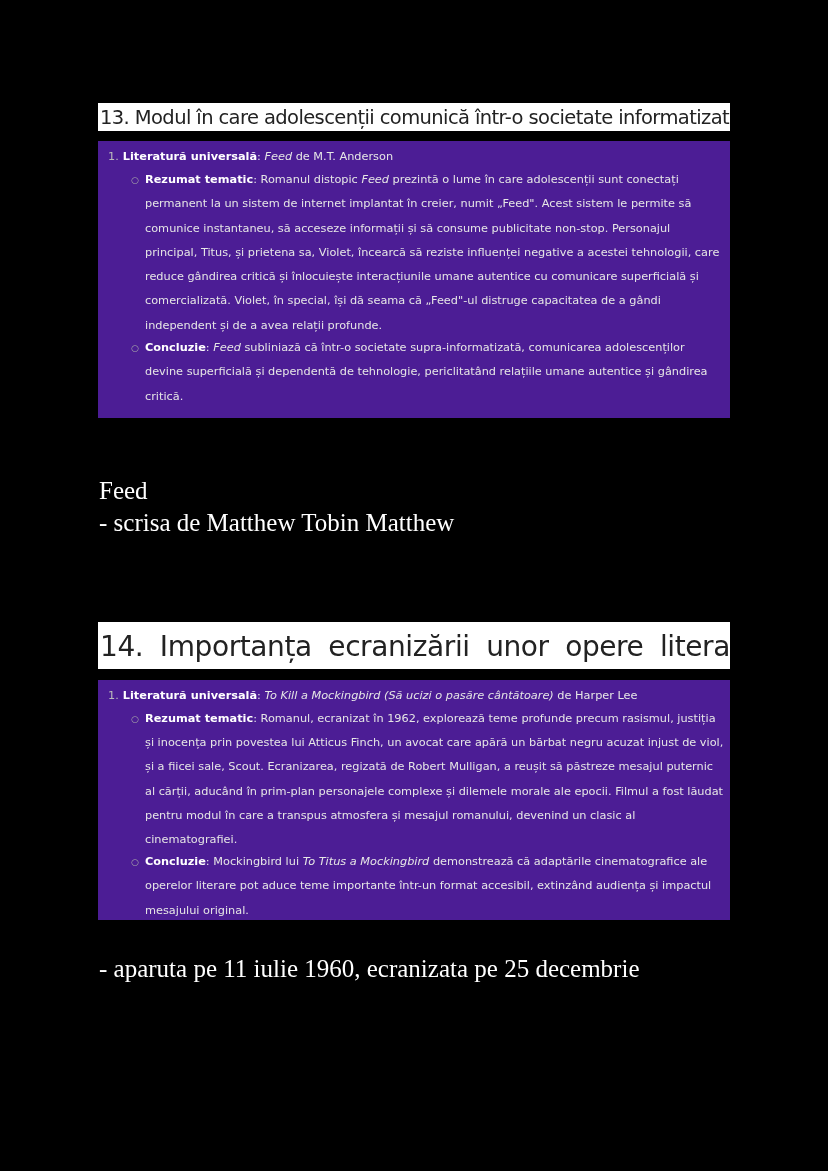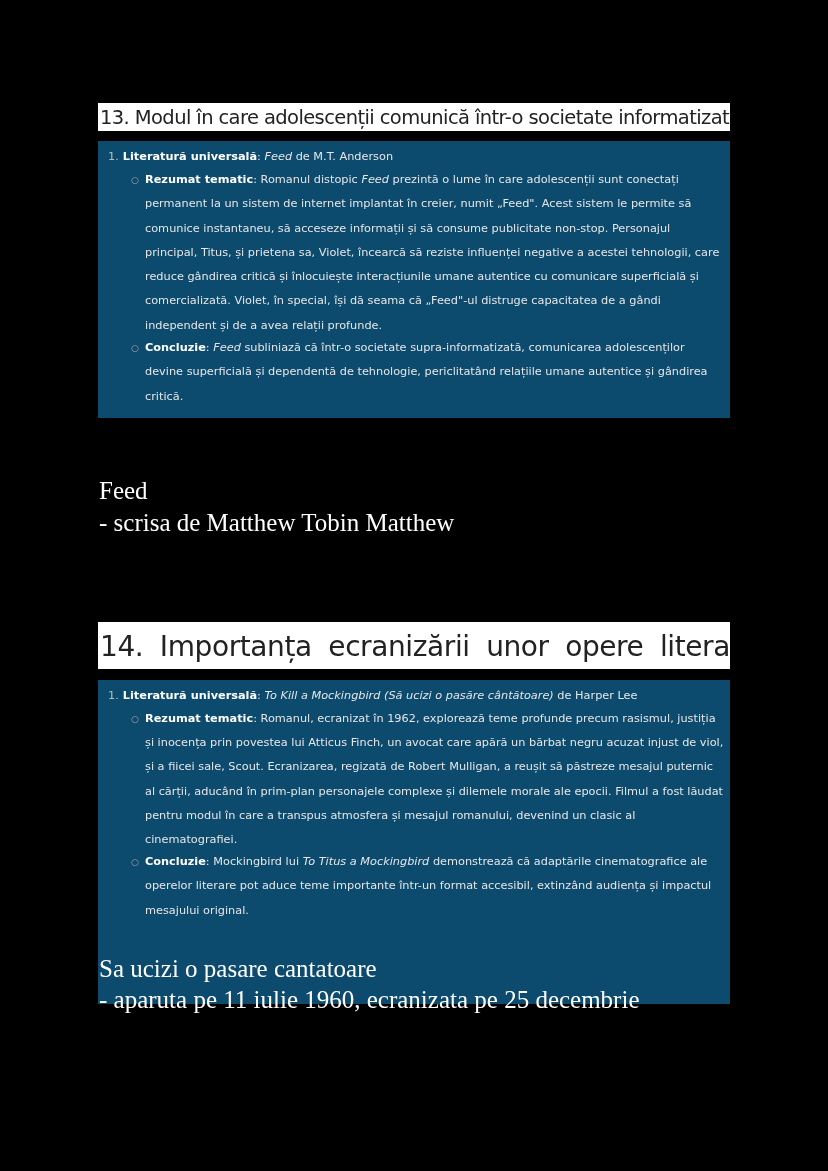--- a/index.html
+++ b/index.html
@@ -3,24 +3,24 @@
 <meta charset="utf-8">
 <style>
   html, body { margin:0; padding:0; }
   body { width:828px; height:1171px; background:#000; position:relative; overflow:hidden;
          font-family:"DejaVu Sans", sans-serif; }
   .heading { position:absolute; left:98px; width:632px; background:#fff; color:#222;
              font-family:"DejaVu Sans", sans-serif; white-space:nowrap; overflow:hidden; box-sizing:border-box; }
   .h1 { top:103px; height:28px; font-size:19.5px; line-height:30px; padding-left:2px; letter-spacing:-0.6px; transform-origin:left; }
   .h2 { top:622px; height:47px; font-size:28px; line-height:50px; padding-left:2px; letter-spacing:-0.4px; }
   .h2 .txt { word-spacing:8px; }
-  .panel { position:absolute; left:98px; width:632px; background:#0c4a6e; color:#e6e6e6;
+  .panel { position:absolute; left:98px; width:632px; background:#4c1d95; color:#e6e6e6;
            font-size:11.3px; box-sizing:border-box; padding:6px 6px 0 10px; }
   .p1 { top:141px; height:277px; }
-  .p2 { top:680px; height:324px; }
+  .p2 { top:680px; height:240px; }
   .item-title { line-height:18px; margin:1px 0 4px 0; white-space:nowrap; }
   .num { color:#bbb; margin-right:4px; }
   b { color:#fff; }
   .sub { position:relative; padding-left:37px; line-height:24.3px; margin-top:-2px; }
   .sub .bullet { position:absolute; left:23px; top:0; color:#aaa; font-size:9px; }
   .p2 .sub { line-height:24.2px; }
   .note { position:absolute; left:99px; color:#fff; font-family:"Liberation Serif", serif;
           font-size:25px; line-height:31.5px; }
   .n1 { top:475px; }
   .n2 { top:953px; line-height:31px; }
@@ -63,15 +63,14 @@
     <span class="bullet">○</span>
     <b>Rezumat tematic</b><span>: Romanul, ecranizat în 1962, explorează teme profunde precum rasismul, justiția și inocența prin povestea lui Atticus Finch, un avocat care apără un bărbat negru acuzat injust de viol, și a fiicei sale, Scout. Ecranizarea, regizată de Robert Mulligan, a reușit să păstreze mesajul puternic al cărții, aducând în prim-plan personajele complexe și dilemele morale ale epocii. Filmul a fost lăudat pentru modul în care a transpus atmosfera și mesajul romanului, devenind un clasic al cinematografiei.</span>
   </div>
   <div class="sub">
     <span class="bullet">○</span>
     <b>Concluzie</b><span>: Mockingbird lui </span><i>To Titus a Mockingbird</i><span> demonstrează că adaptările cinematografice ale operelor literare pot aduce teme importante într-un format accesibil, extinzând audiența și impactul mesajului original.</span>
   </div>
 </div>
 
 <div class="note n2">
-  <div>Sa ucizi o pasare cantatoare</div>
   <div>- aparuta pe 11 iulie 1960, ecranizata pe 25 decembrie</div>
 </div>
 
 </body></html>

